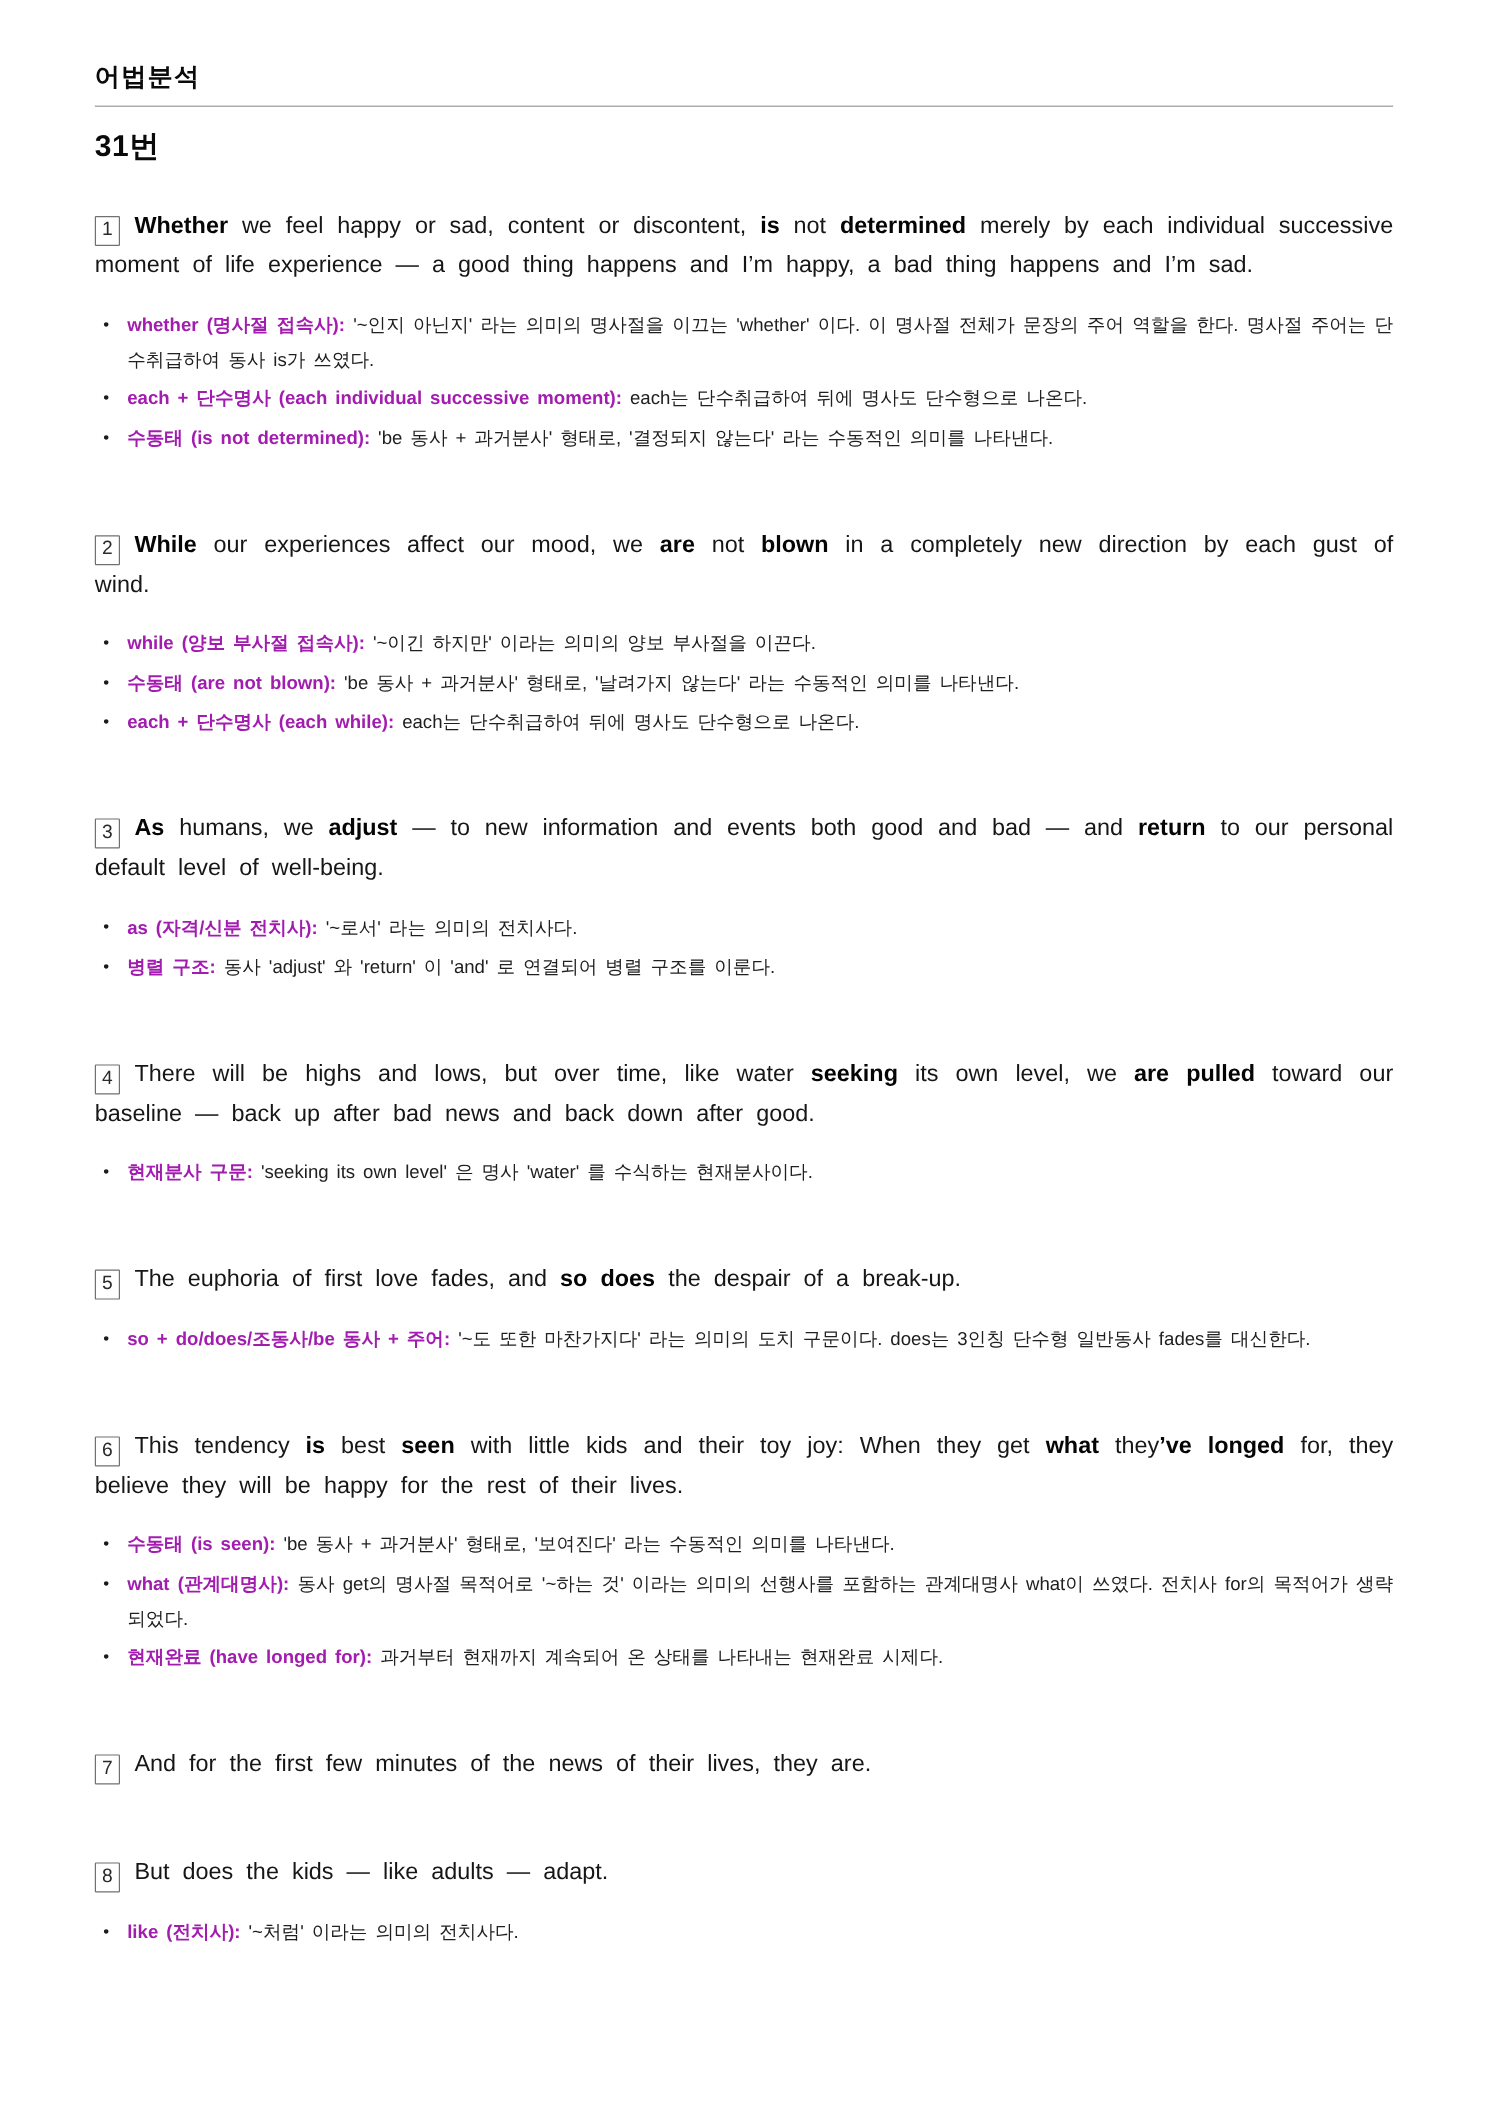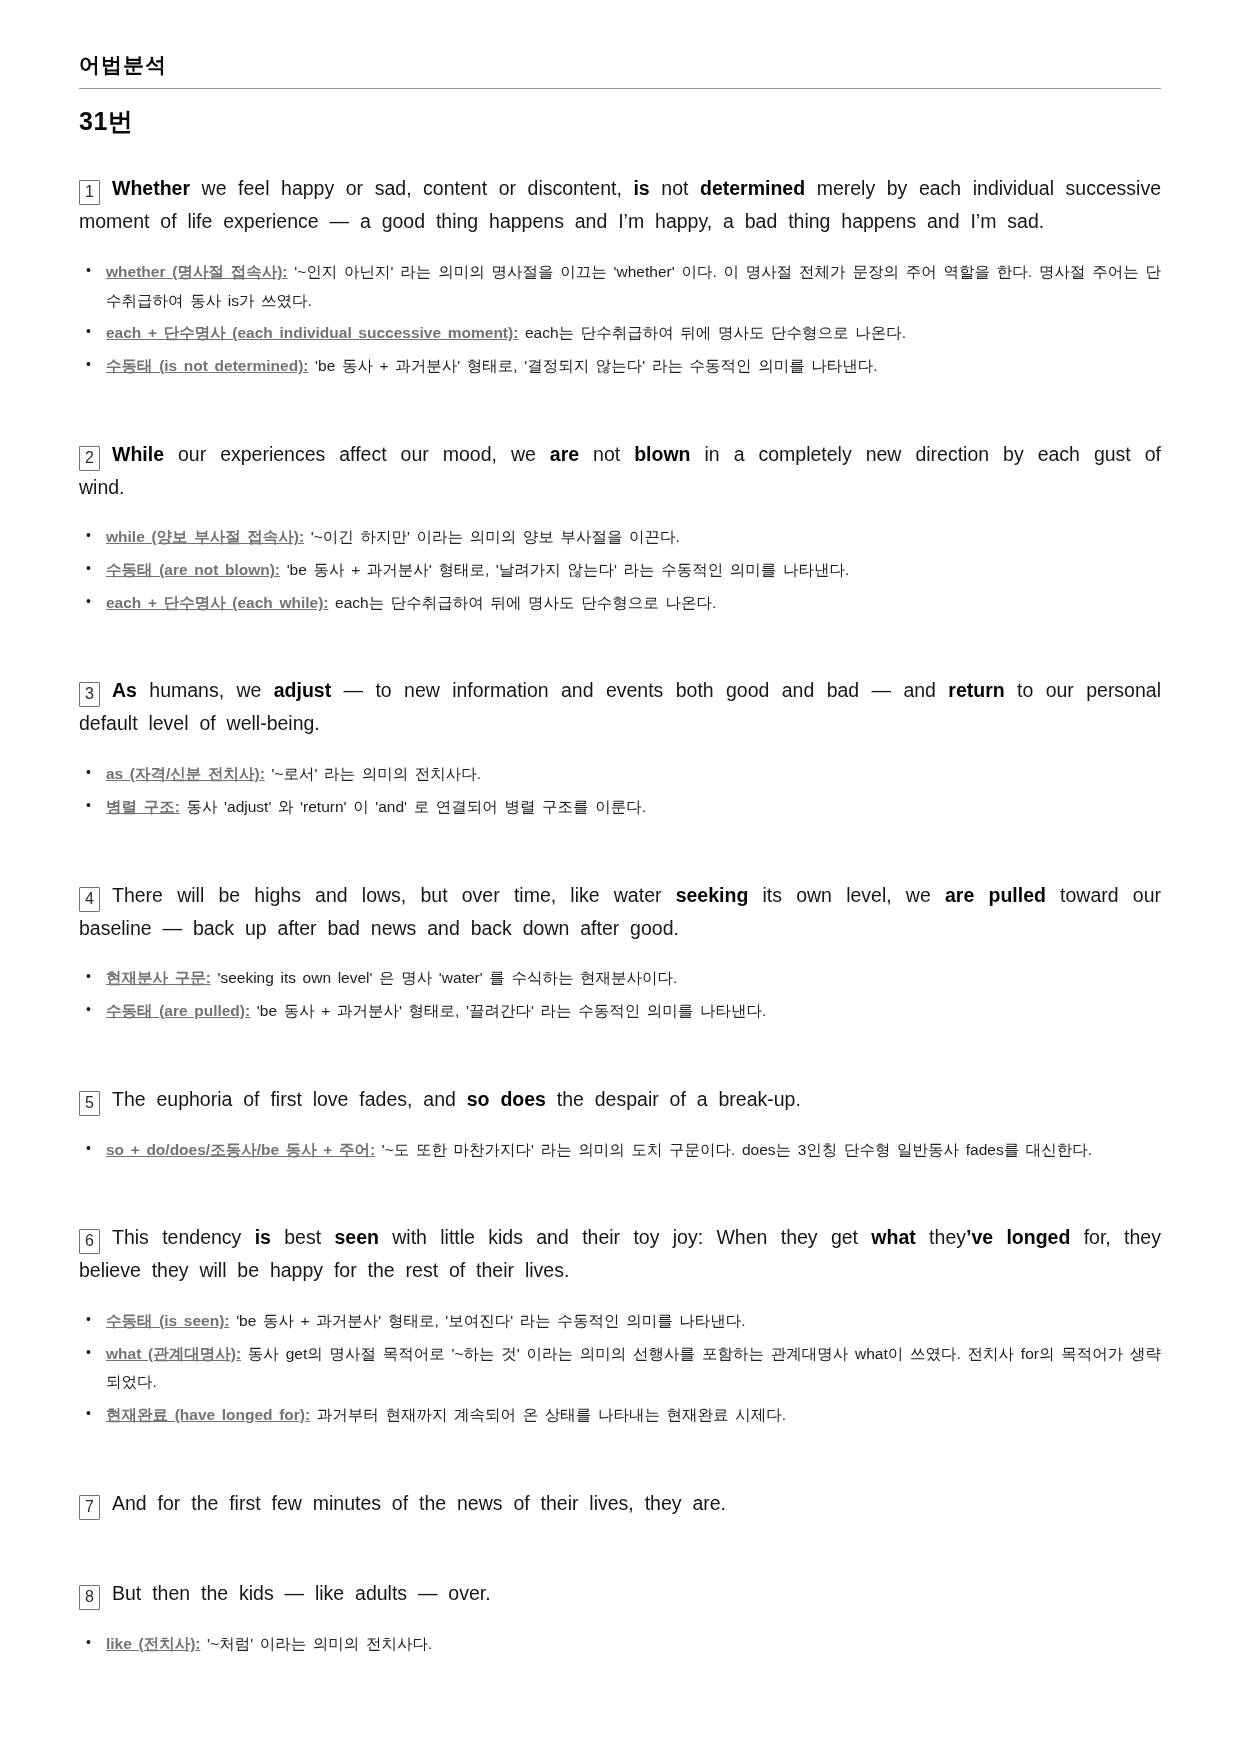--- a/index.html
+++ b/index.html
@@ -89,21 +89,21 @@
     margin-bottom: 4px;
   }
   .notes li::before {
     content: "\2022";
     position: absolute;
     left: 4px;
     top: 0;
     font-size: 14px;
     color: #1b1b1b;
   }
-  .notes .term { font-weight: 700; color: #737373; text-decoration: underline; }
+  .notes .term { font-weight: 700; color: #a21caf; }
   .notes .desc { font-weight: 400; }
 </style>
 </head>
 <body>
 
 <div class="page">
   <header class="doc-header">
     <div class="hdr-sub">어법분석</div>
   </header>
   <hr class="hdr-rule">
@@ -134,21 +134,20 @@
     <ul class="notes">
           <li><span class="term">as (자격/신분 전치사):</span><span class="desc"> '~로서' 라는 의미의 전치사다.</span></li>
           <li><span class="term">병렬 구조:</span><span class="desc"> 동사 'adjust' 와 'return' 이 'and' 로 연결되어 병렬 구조를 이룬다.</span></li>
         </ul>
   </section>
 
   <section class="qsection">
     <p class="sentence"><span class="numbox">4</span><span class="sentence-body"><span>There will be highs and lows, but over time, like water </span><b>seeking</b><span> its own level, we </span><b>are pulled</b><span> toward our baseline — back up after bad news and back down after good.</span></span></p>
     <ul class="notes">
           <li><span class="term">현재분사 구문:</span><span class="desc"> 'seeking its own level' 은 명사 'water' 를 수식하는 현재분사이다.</span></li>
-          <li><span class="term">수동태 (are pulled):</span><span class="desc"> 'be 동사 + 과거분사' 형태로, '끌려간다' 라는 수동적인 의미를 나타낸다.</span></li>
         </ul>
   </section>
 
   <section class="qsection">
     <p class="sentence"><span class="numbox">5</span><span class="sentence-body"><span>The euphoria of first love fades, and </span><b>so does</b><span> the despair of a break-up.</span></span></p>
     <ul class="notes">
           <li><span class="term">so + do/does/조동사/be 동사 + 주어:</span><span class="desc"> '~도 또한 마찬가지다' 라는 의미의 도치 구문이다. does는 3인칭 단수형 일반동사 fades를 대신한다.</span></li>
         </ul>
   </section>
 
@@ -159,19 +158,19 @@
           <li><span class="term">what (관계대명사):</span><span class="desc"> 동사 get의 명사절 목적어로 '~하는 것' 이라는 의미의 선행사를 포함하는 관계대명사 what이 쓰였다. 전치사 for의 목적어가 생략되었다.</span></li>
           <li><span class="term">현재완료 (have longed for):</span><span class="desc"> 과거부터 현재까지 계속되어 온 상태를 나타내는 현재완료 시제다.</span></li>
         </ul>
   </section>
 
   <section class="qsection">
     <p class="sentence"><span class="numbox">7</span><span class="sentence-body"><span>And for the first few minutes of the news of their lives, they are.</span></span></p>
   </section>
 
   <section class="qsection">
-    <p class="sentence"><span class="numbox">8</span><span class="sentence-body"><span>But then the kids — like adults — over.</span></span></p>
+    <p class="sentence"><span class="numbox">8</span><span class="sentence-body"><span>But does the kids — like adults — adapt.</span></span></p>
     <ul class="notes">
           <li><span class="term">like (전치사):</span><span class="desc"> '~처럼' 이라는 의미의 전치사다.</span></li>
         </ul>
   </section>
 </main>
 </div>
 
 </body></html>

